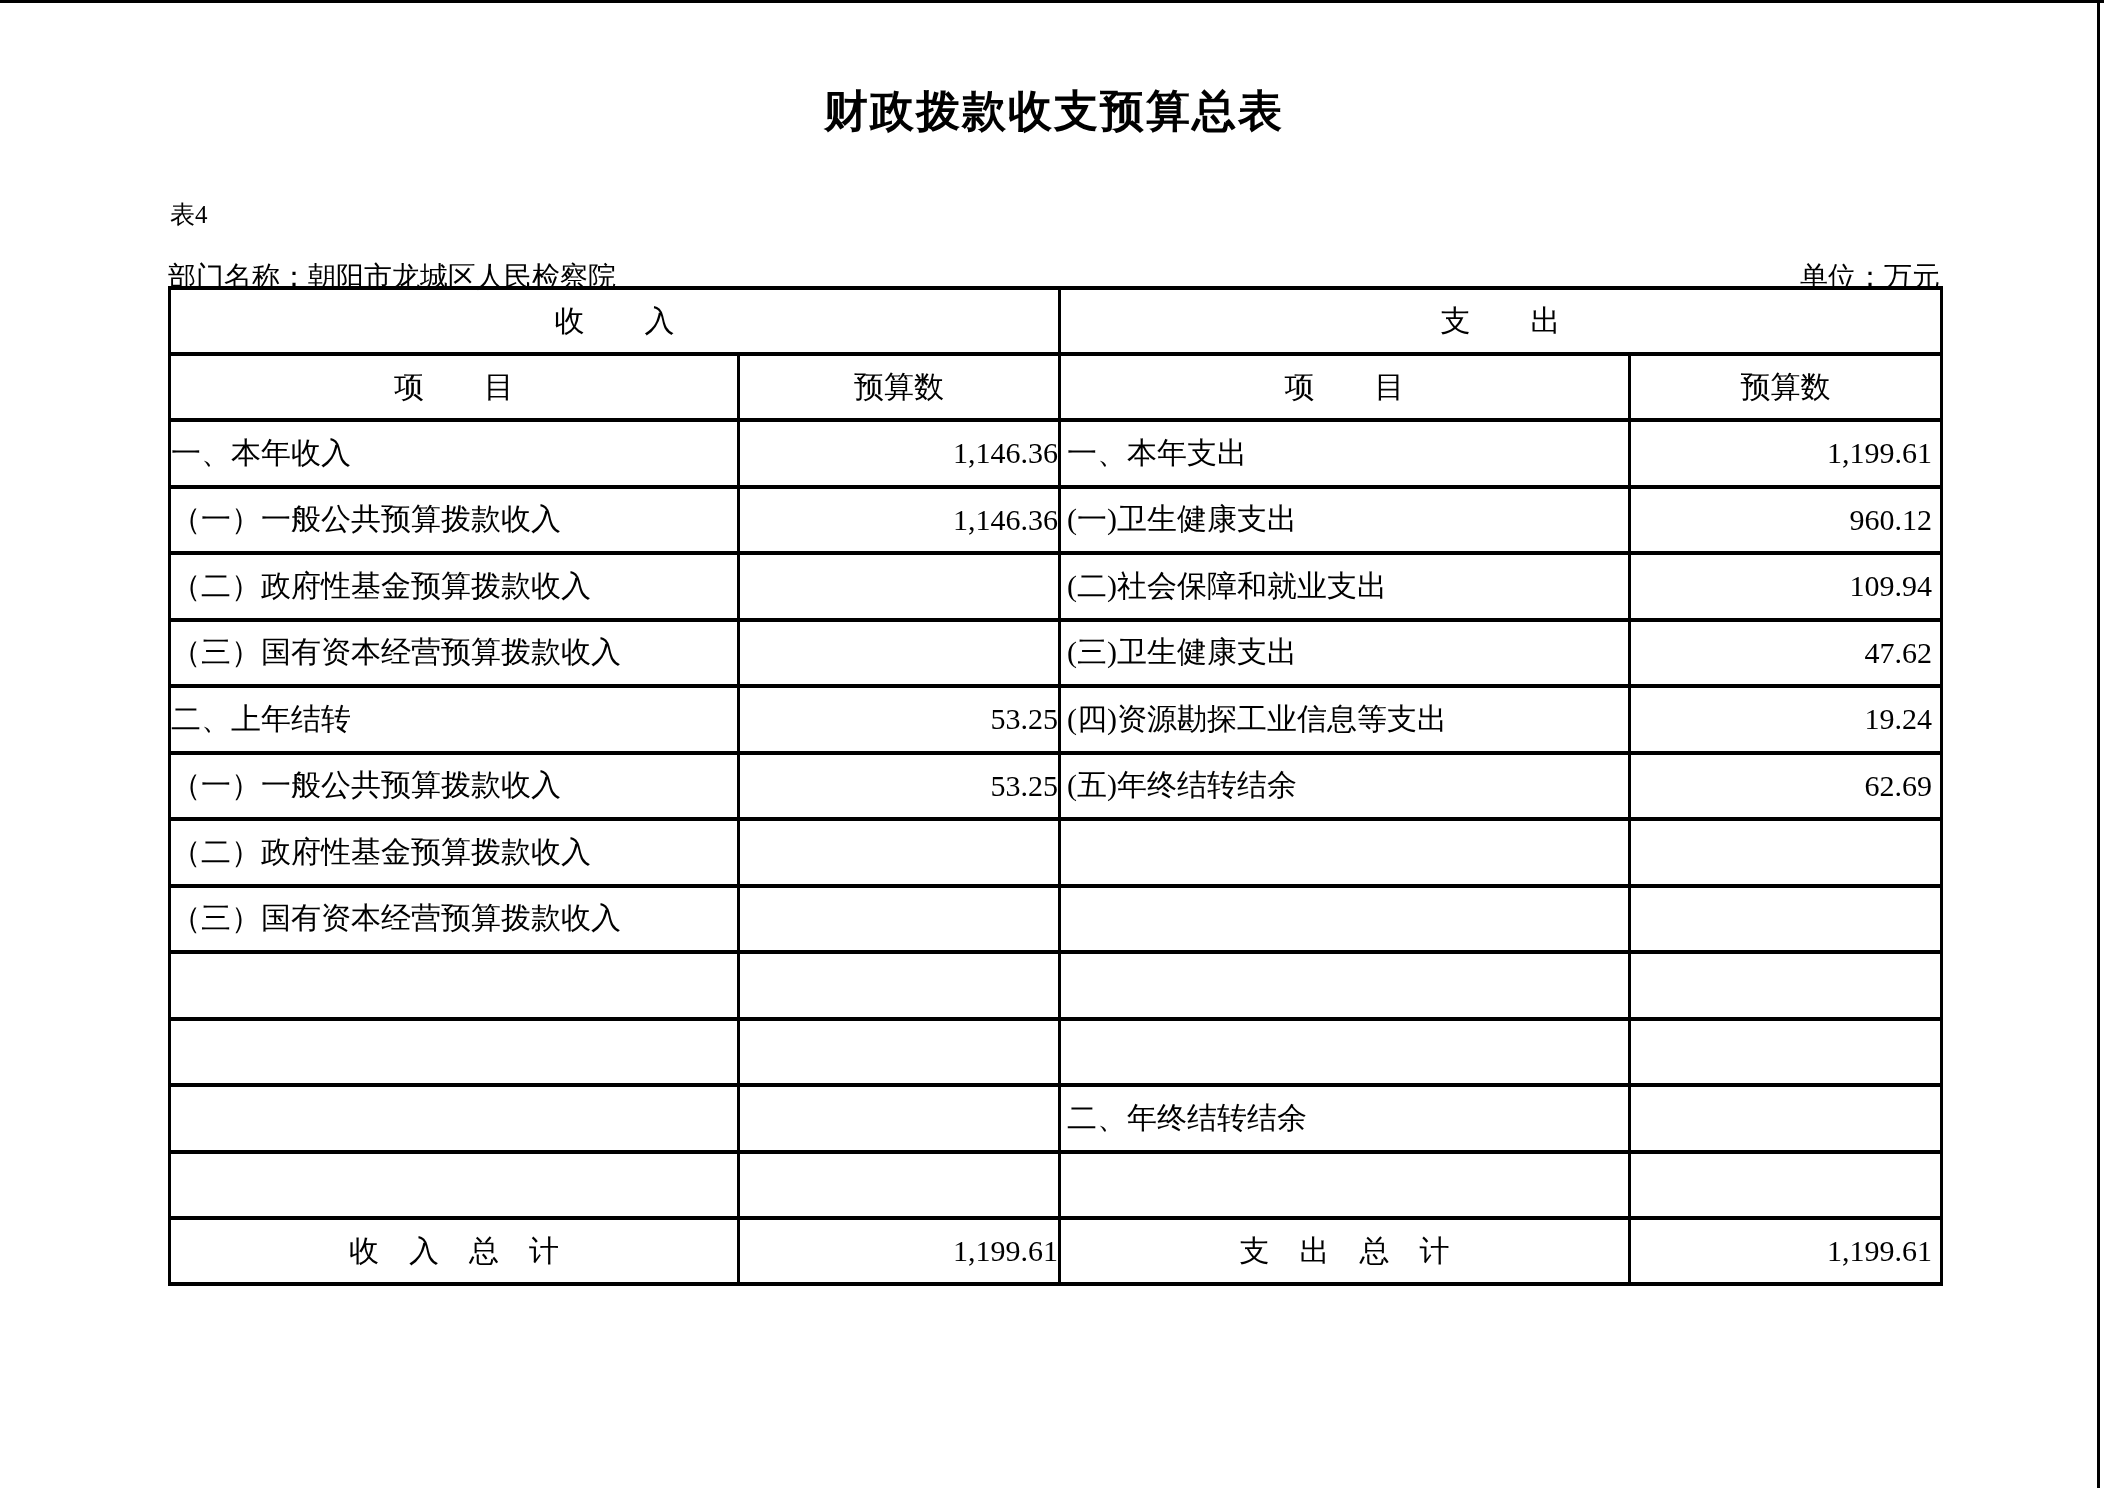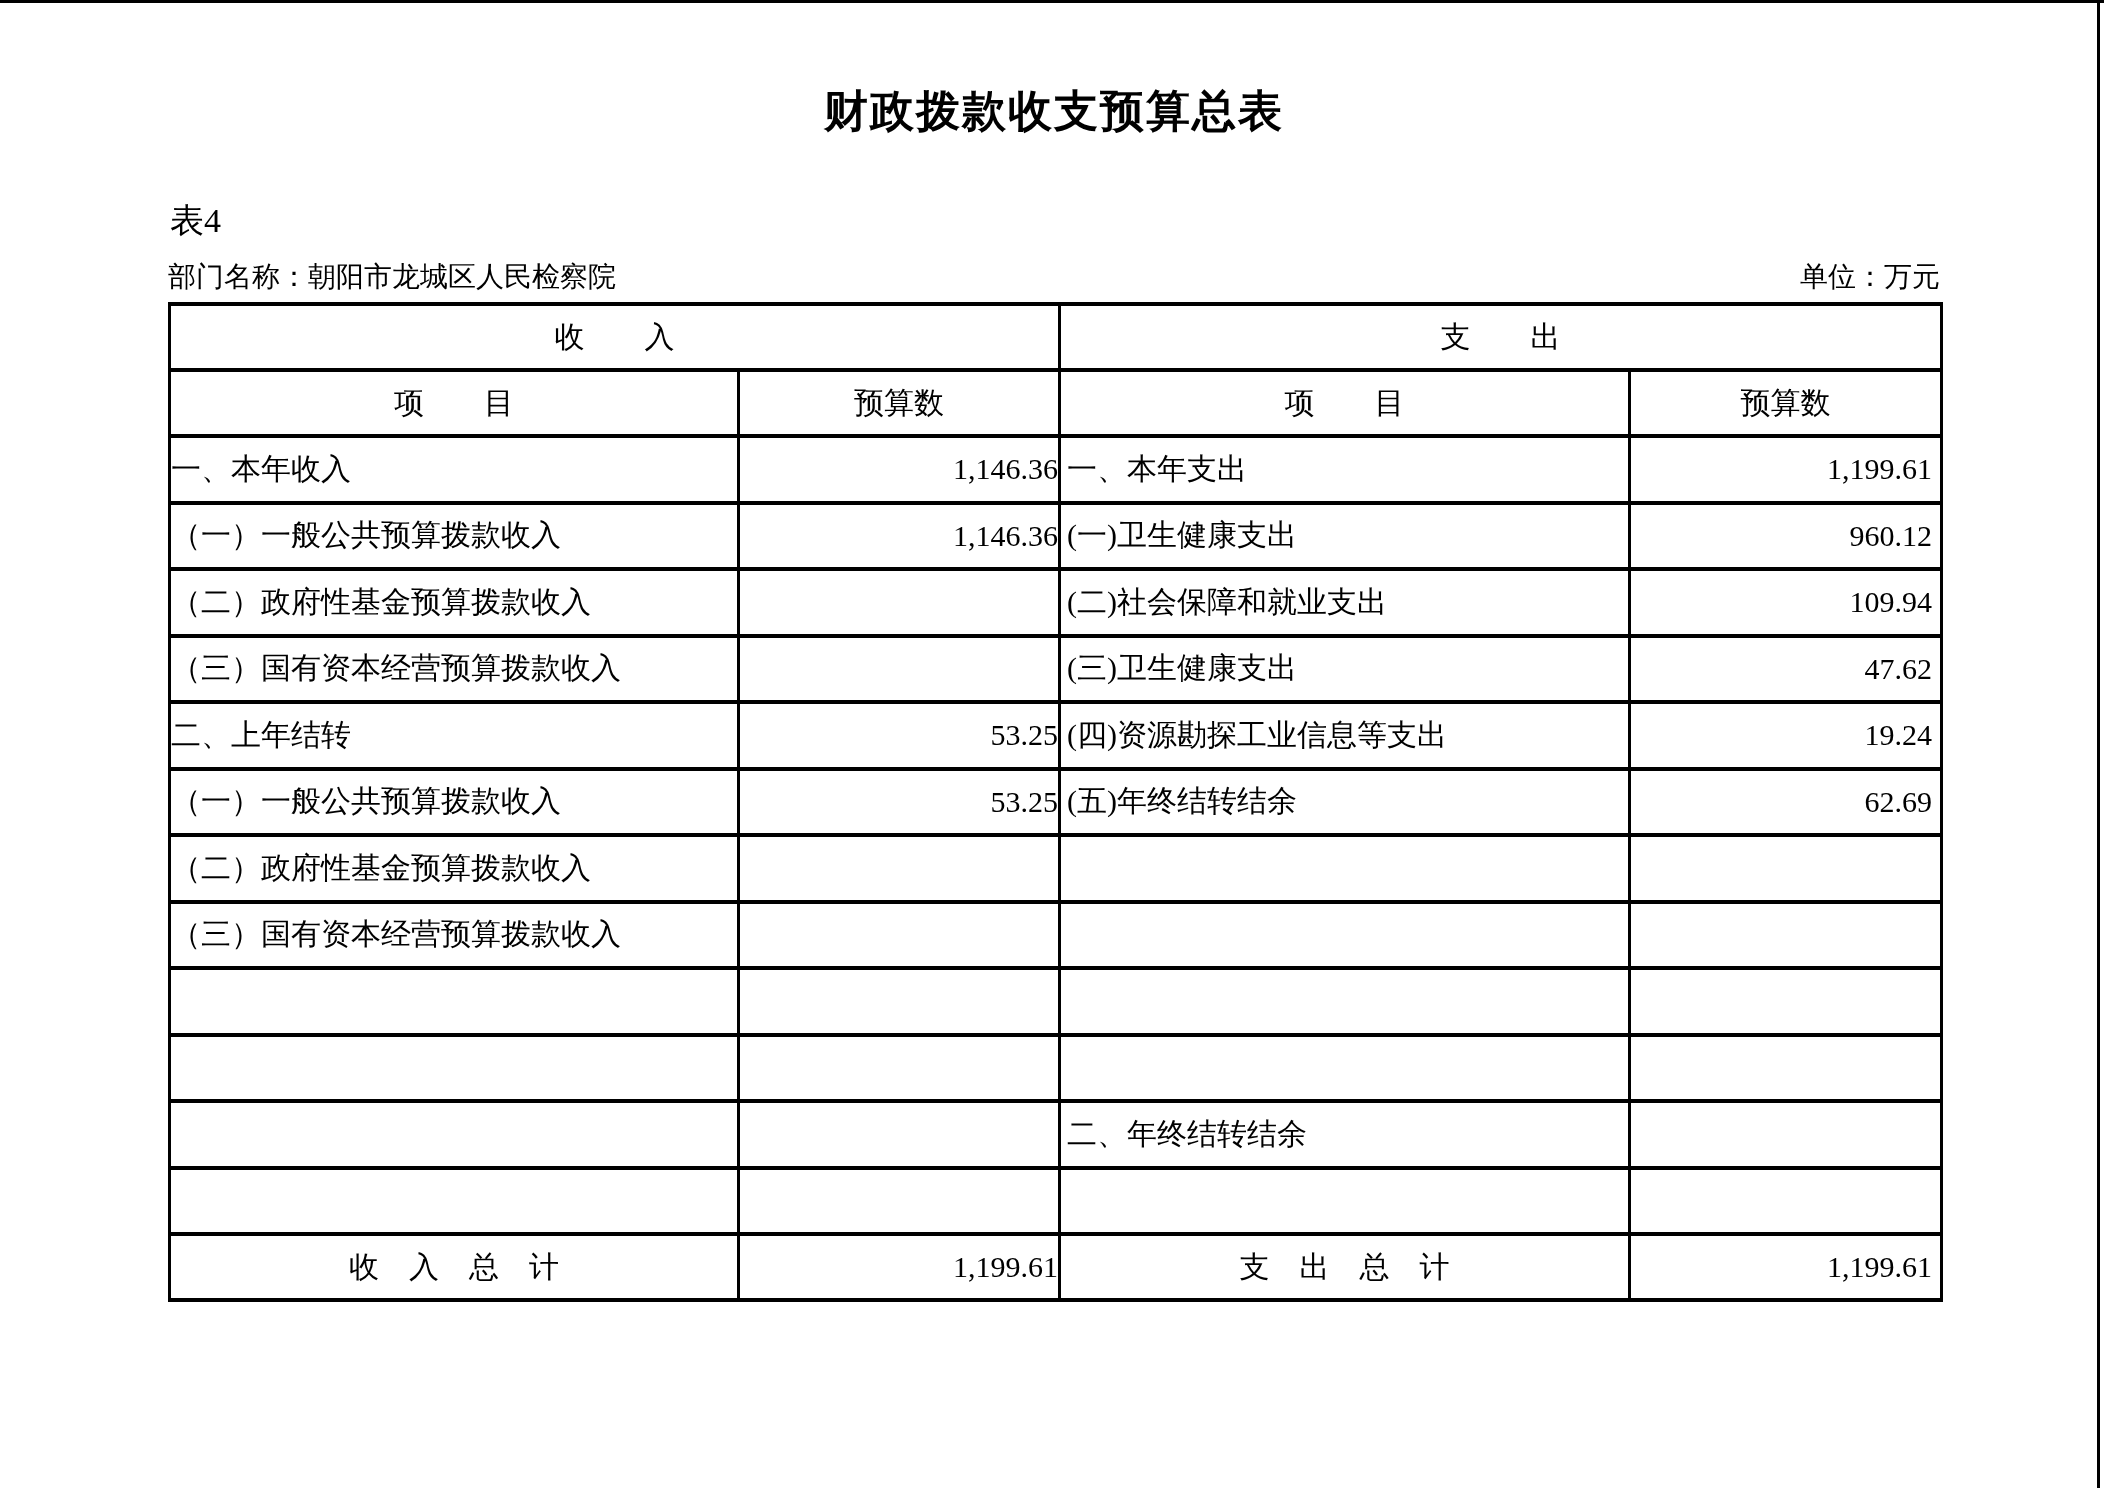--- a/index.html
+++ b/index.html
@@ -33,34 +33,34 @@
     width: 1772px;
     text-align: center;
     font-size: 44px;
     font-weight: bold;
     letter-spacing: 2px;
     white-space: nowrap;
   }
   .table-no {
     position: absolute;
     left: 170px; top: 198px;
-    font-size: 34px;
+    font-size: 25px;
   }
   .meta-line {
     position: absolute;
     left: 168px; top: 258px;
     width: 1772px;
     font-size: 28px;
   }
   .dept-name { float: left; }
   .unit-label { float: right; }
 
   table.budget-table {
     position: absolute;
-    left: 168px; top: 302px;
+    left: 168px; top: 286px;
     width: 1772px;
     height: 997px;
     border-collapse: collapse;
     table-layout: fixed;
   }
   table.budget-table th,
   table.budget-table td {
     border: 3px solid #000;
     border-top-width: 4px;
     border-bottom-width: 4px;

